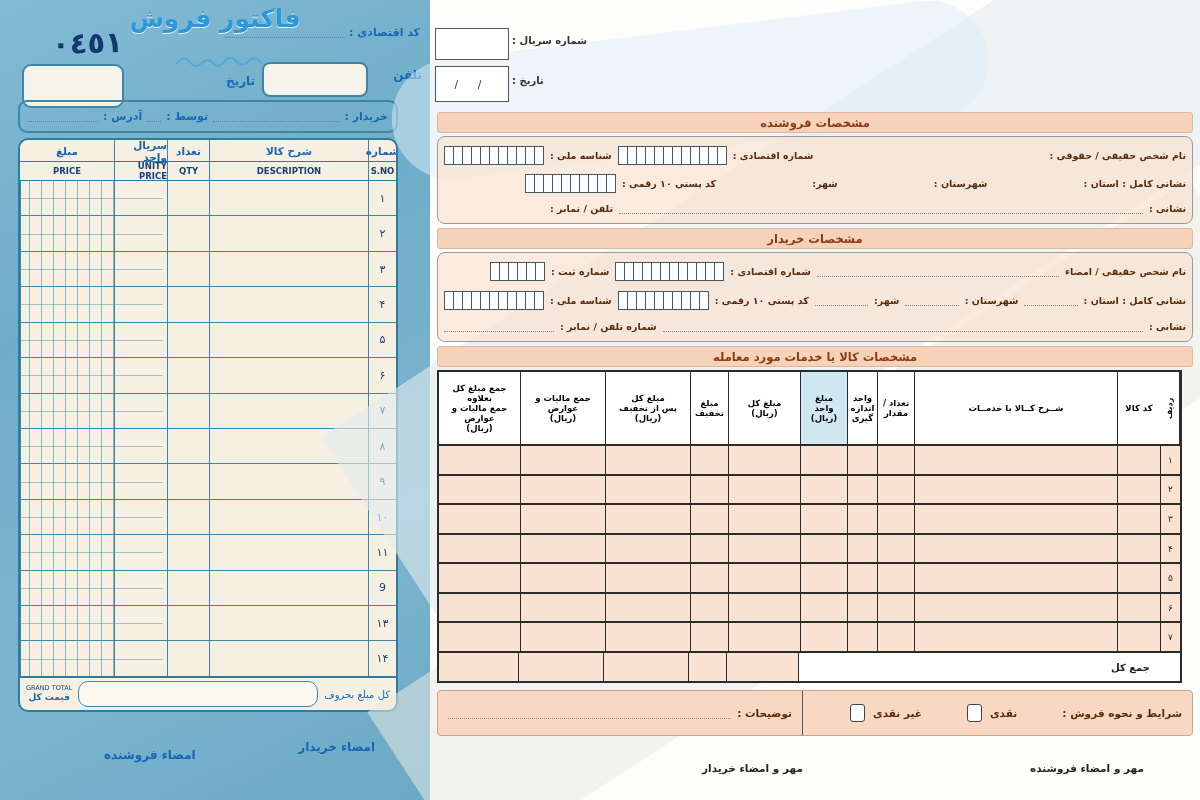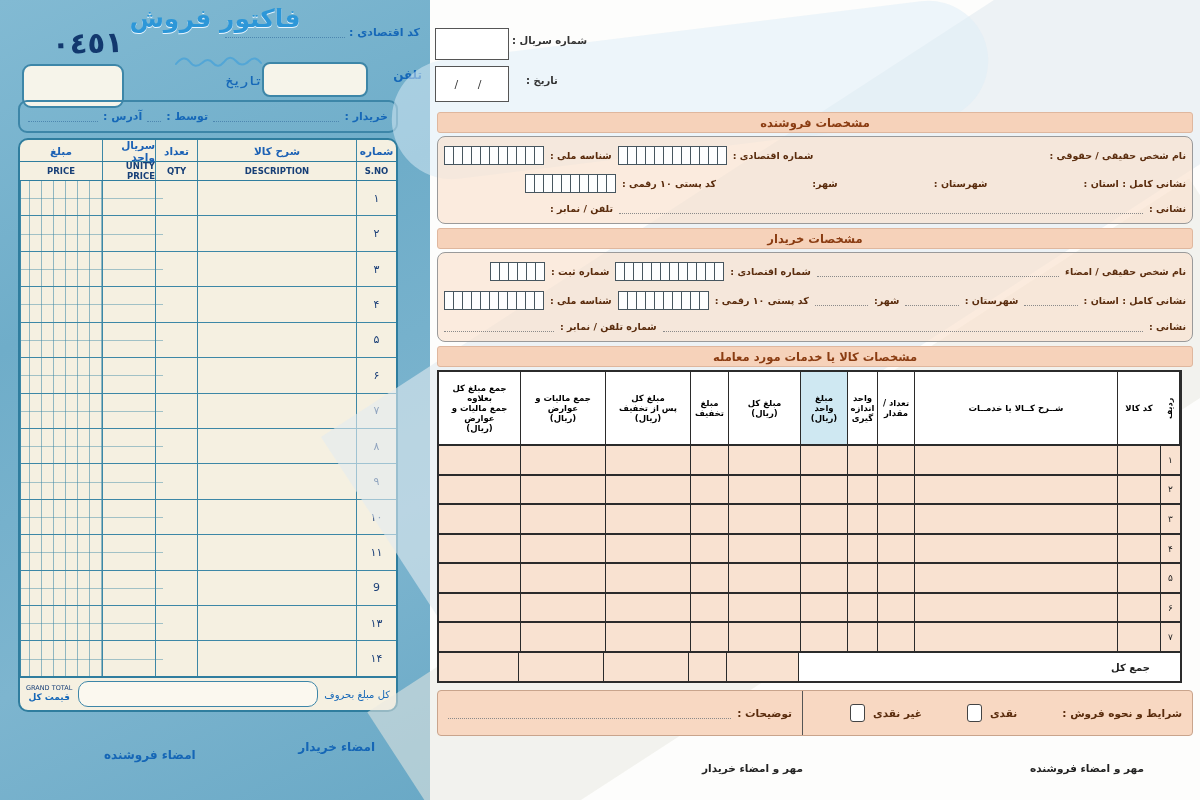--- a/index.html
+++ b/index.html
@@ -13,35 +13,35 @@
   .lk-econ .lbl{color:#1668b8;font-weight:bold;font-size:11px;}
   .dots-b{border-bottom:1px dotted #4d87b0;height:10px;}
   .lk-title{position:absolute;left:120px;top:4px;width:190px;text-align:center;
     color:#2d97d8;font-weight:bold;font-size:25px;text-shadow:0 1px 0 #eaf6ff;}
   .lk-script{position:absolute;left:172px;top:50px;}
   .lk-number{position:absolute;left:52px;top:26px;color:#12386e;font-weight:bold;
     font-size:29px;letter-spacing:7px;transform:rotate(-2deg);}
   .lk-phone-lbl{position:absolute;right:8px;top:68px;color:#1668b8;font-weight:bold;font-size:12px;}
   .lk-phone-box{position:absolute;right:62px;top:62px;width:102px;height:31px;background:#f6f4ea;
     border:2px solid #3d86a8;border-radius:8px;}
-  .lk-date-lbl{position:absolute;left:226px;top:74px;color:#1668b8;font-weight:bold;font-size:12px;font-family:Liberation Mono, monospace;}
+  .lk-date-lbl{position:absolute;left:226px;top:74px;color:#1668b8;font-weight:bold;font-size:12px;}
   .lk-date-box{position:absolute;left:22px;top:64px;width:98px;height:40px;background:#f6f4ea;
     border:2px solid #3d86a8;border-radius:9px;}
   .lk-buyer{position:absolute;left:18px;top:100px;width:380px;height:33px;border:2px solid #3d86a8;
     border-radius:9px;display:flex;direction:rtl;align-items:center;padding:0 8px;gap:5px;box-sizing:border-box;}
   .lk-buyer .lbl{color:#1668b8;font-weight:bold;font-size:11px;white-space:nowrap;}
   .fx1{flex:1}.fx2{flex:2}.fx3{flex:3}
   .w14{width:14px}
 
   .lt{position:absolute;left:18px;top:138px;width:380px;height:574px;background:#f5f0e1;
     border:2px solid #2f7d9e;border-radius:10px;overflow:hidden;direction:rtl;
     display:flex;flex-direction:column;box-sizing:border-box;}
   .lt-hrow{display:flex;border-bottom:1px solid #2f7d9e;}
   .lt-hrow .cell{display:flex;align-items:center;justify-content:center;}
-  .lc-sno{width:40px}.lc-desc{width:159px}.lc-qty{width:42px}.lc-unit{width:53px}.lc-price{flex:1}
+  .lc-sno{width:28px}.lc-desc{width:159px}.lc-qty{width:42px}.lc-unit{width:53px}.lc-price{flex:1}
   .lt .cell{border-left:1px solid #3c87a6;box-sizing:border-box;}
   .lt .cell:last-child{border-left:none;}
   .hfa{height:21px;color:#1b61b5;font-weight:bold;font-size:10.5px;}
   .hen{height:18px;color:#173f77;font-weight:bold;font-size:8.5px;}
   .lt-body{flex:1;display:flex;flex-direction:column;}
   .lt-row{flex:1;display:flex;position:relative;border-bottom:1px solid #3c87a6;}
   .lt-row:last-child{border-bottom:none;}
   .lt-row .lc-sno{display:flex;align-items:center;justify-content:center;
     color:#1b3f78;font-size:11px;}
   .lt-row .lc-price{background-image:repeating-linear-gradient(to left,
@@ -62,21 +62,21 @@
   .wm-a{width:980px;height:250px;left:-120px;top:150px;background:#e2ebf0;transform:rotate(-33deg);opacity:.6;}
   .wm-b{width:980px;height:190px;left:-90px;top:430px;background:#e9eae1;transform:rotate(-33deg);opacity:.55;}
   .wm-c{width:600px;height:120px;left:-40px;top:30px;background:#ddeef7;transform:rotate(-7deg);opacity:.5;border-radius:60px;}
   .right-page>*:not(.wm){z-index:1;}
   .rp-serial-box{position:absolute;left:5px;top:28px;width:72px;height:30px;background:#fff;
     border:1.5px solid #555;}
   .rp-serial-lbl{position:absolute;left:82px;top:35px;font-size:10px;font-weight:bold;color:#333;direction:rtl;}
   .rp-date-box{position:absolute;left:5px;top:66px;width:72px;height:34px;background:#fff;
     border:1.5px solid #555;display:flex;align-items:center;justify-content:center;
     font-size:11px;color:#333;letter-spacing:8px;}
-  .rp-date-lbl{position:absolute;left:82px;top:75px;font-size:10px;font-weight:bold;color:#333;direction:rtl;margin-left:14px;}
+  .rp-date-lbl{position:absolute;left:82px;top:75px;font-size:10px;font-weight:bold;color:#333;direction:rtl;}
   .rp-title{position:absolute;left:240px;top:58px;width:300px;text-align:center;
     color:#b5402c;font-weight:bold;font-size:16px;direction:rtl;}
   .sec-bar{position:absolute;left:7px;width:756px;height:21px;background:#f6d2ba;
     border:1px solid #dfb79e;border-radius:3px;display:flex;align-items:center;justify-content:center;
     color:#8a3c12;font-weight:bold;font-size:11.5px;direction:rtl;box-sizing:border-box;}
   .info-box{position:absolute;left:7px;width:756px;border:1px solid #9a9a9a;border-radius:8px;
     background:rgba(250,224,203,.62);display:flex;flex-direction:column;justify-content:space-around;
     padding:4px 6px;box-sizing:border-box;}
   .info-row{display:flex;direction:rtl;align-items:center;gap:6px;}
   .info-row .lbl{color:#5a2c0d;font-weight:bold;font-size:9.5px;white-space:nowrap;}

